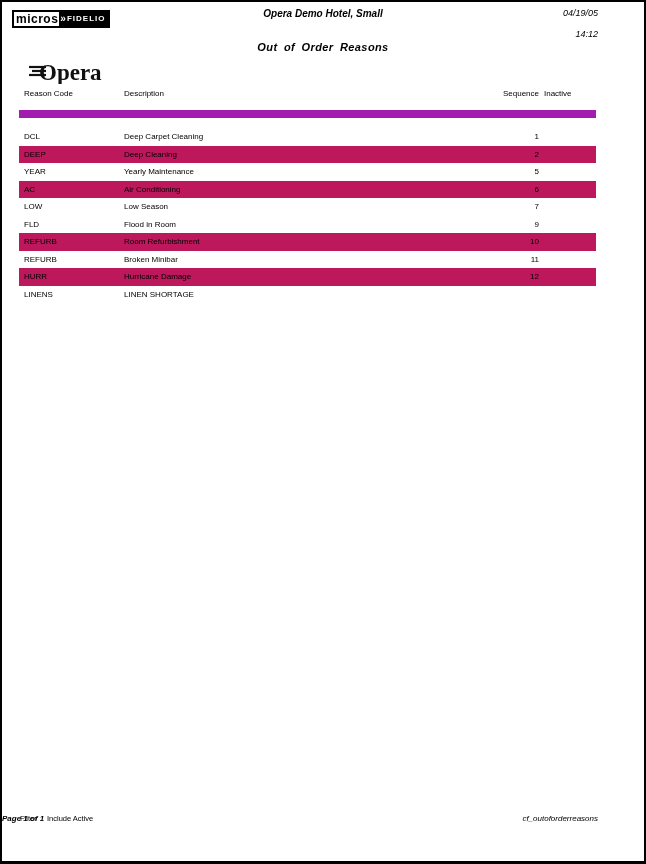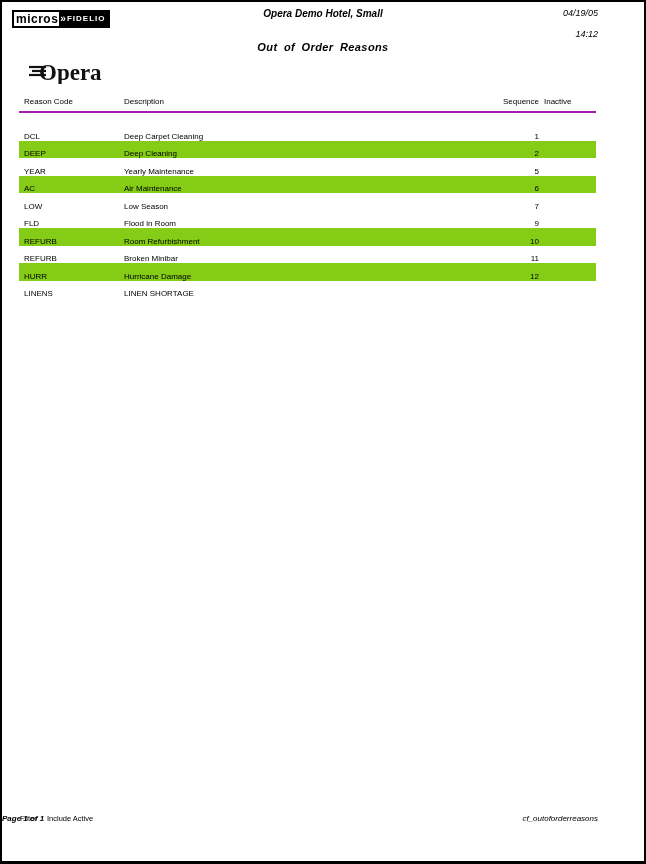--- a/index.html
+++ b/index.html
@@ -61,26 +61,26 @@
 
   
   .reasons-table {
     position: absolute; top: 96px; left: 17px;
     width: 577px;
     font-size: 8px;
   }
   .thead {
     display: flex; align-items: flex-end;
     height: 15px;
-    padding-bottom: 5px;
-    border-bottom: 2px solid #a21caf;
+    padding-bottom: 12px;
+    border-bottom: 8px solid #a21caf;
   }
   .tbody { margin-top: 10px; }
-  .row { display: flex; align-items: flex-end; height: 17.5px; }
-  .row.alt { background: #84cc16; }
+  .row { display: flex; align-items: center; height: 17.5px; }
+  .row.alt { background: #be185d; }
   .c { overflow: hidden; white-space: nowrap; }
   .c.code  { width: 105px; padding-left: 5px; }
   .c.desc  { width: 330px; }
   .c.seq   { width: 85px;  text-align: right; }
   .c.inact { width: 57px;  padding-left: 5px; }
 
   
   .footer-filter-label {
     position: absolute; top: 812px; left: 18px;
     font-size: 7.5px; 
@@ -150,21 +150,21 @@
         <div class="c inact"></div>
       </div>
       <div class="row">
         <div class="c code">YEAR</div>
         <div class="c desc">Yearly Maintenance</div>
         <div class="c seq">5</div>
         <div class="c inact"></div>
       </div>
       <div class="row alt">
         <div class="c code">AC</div>
-        <div class="c desc">Air Maintenance</div>
+        <div class="c desc">Air Conditioning</div>
         <div class="c seq">6</div>
         <div class="c inact"></div>
       </div>
       <div class="row">
         <div class="c code">LOW</div>
         <div class="c desc">Low Season</div>
         <div class="c seq">7</div>
         <div class="c inact"></div>
       </div>
       <div class="row">

